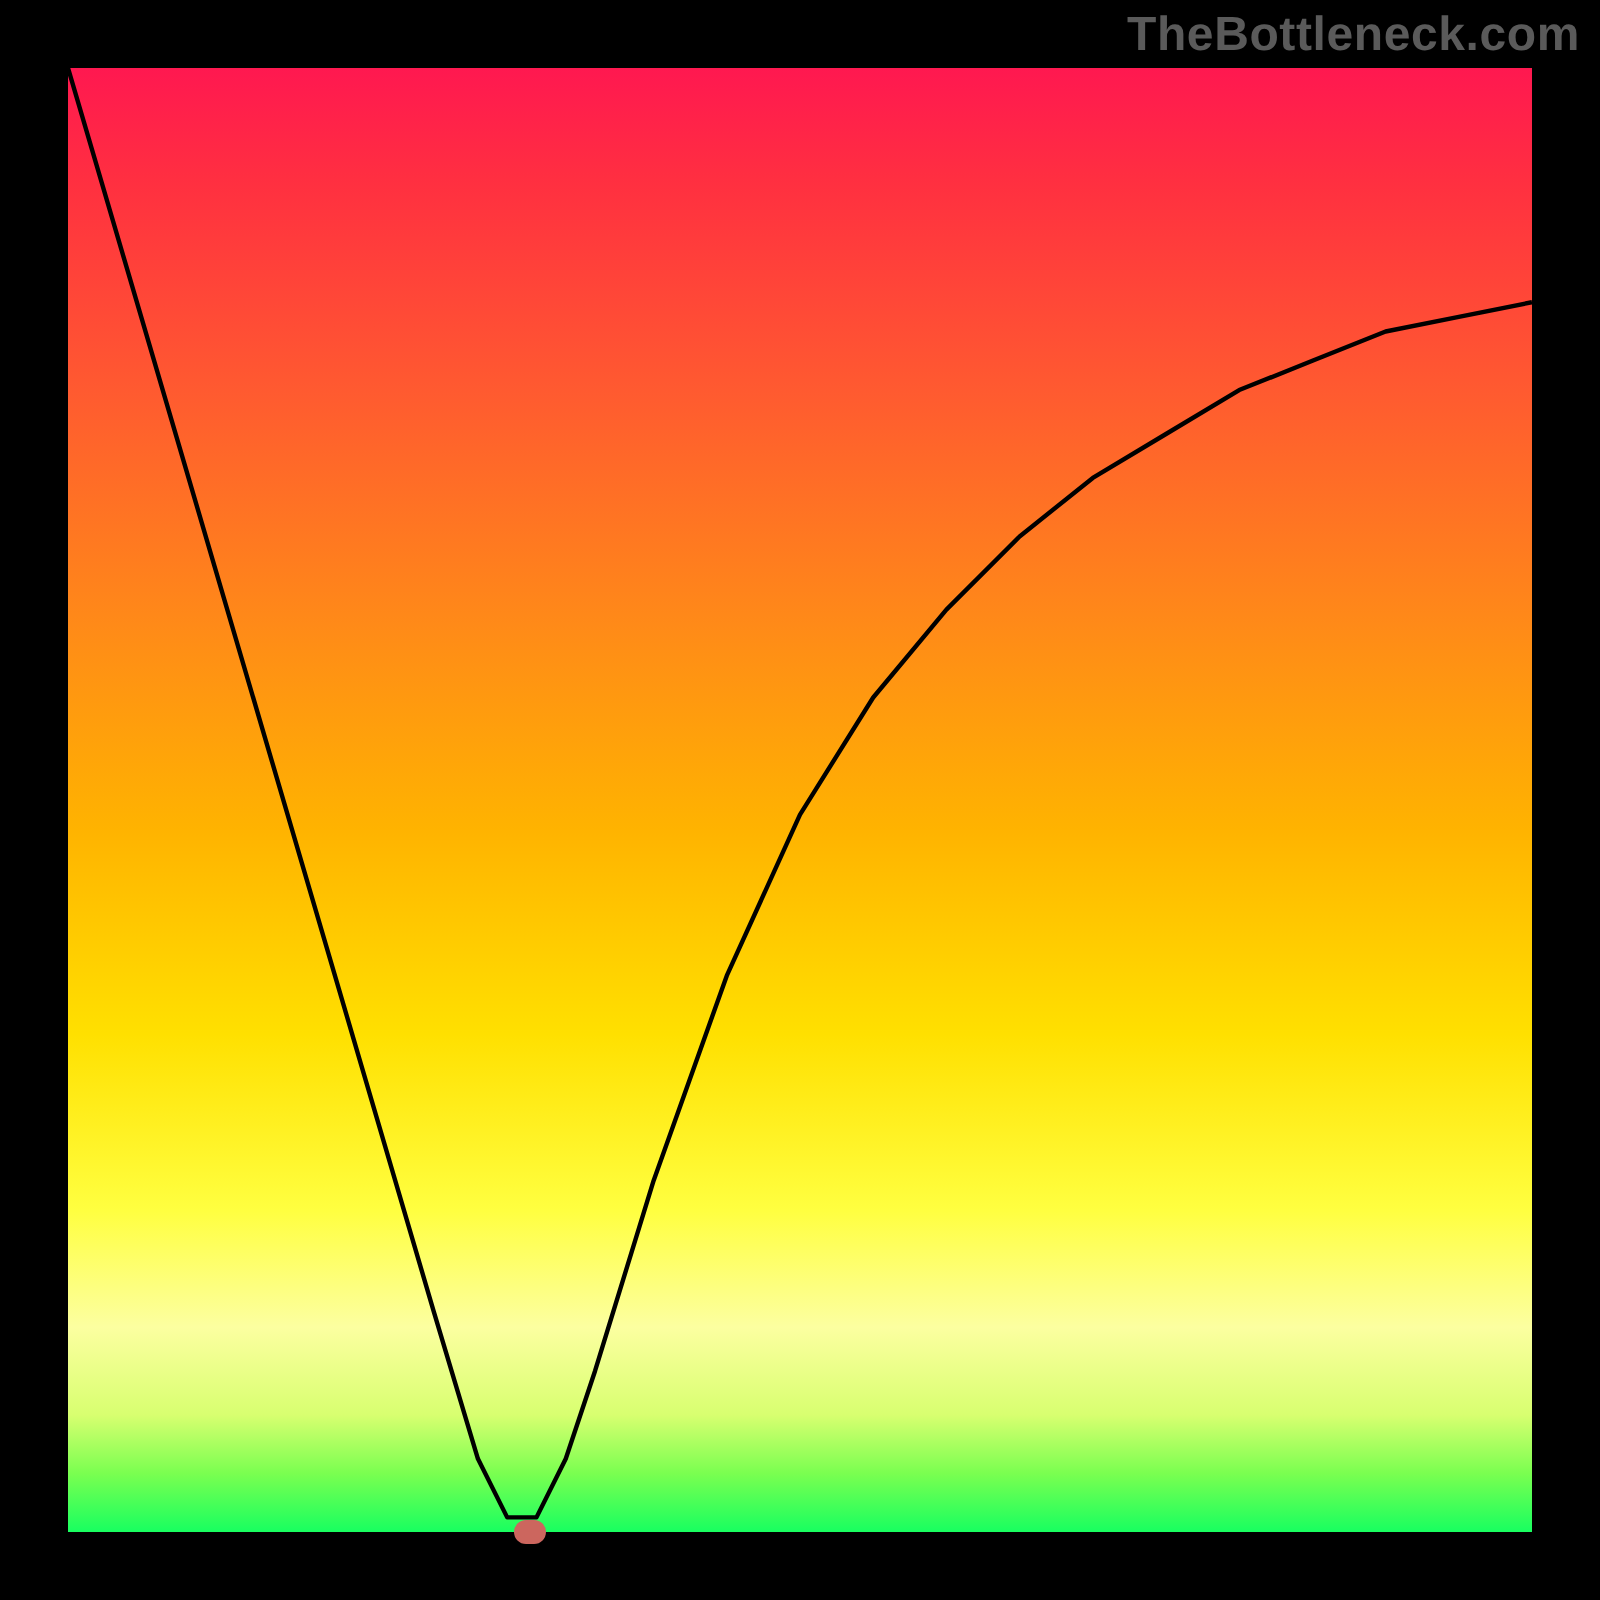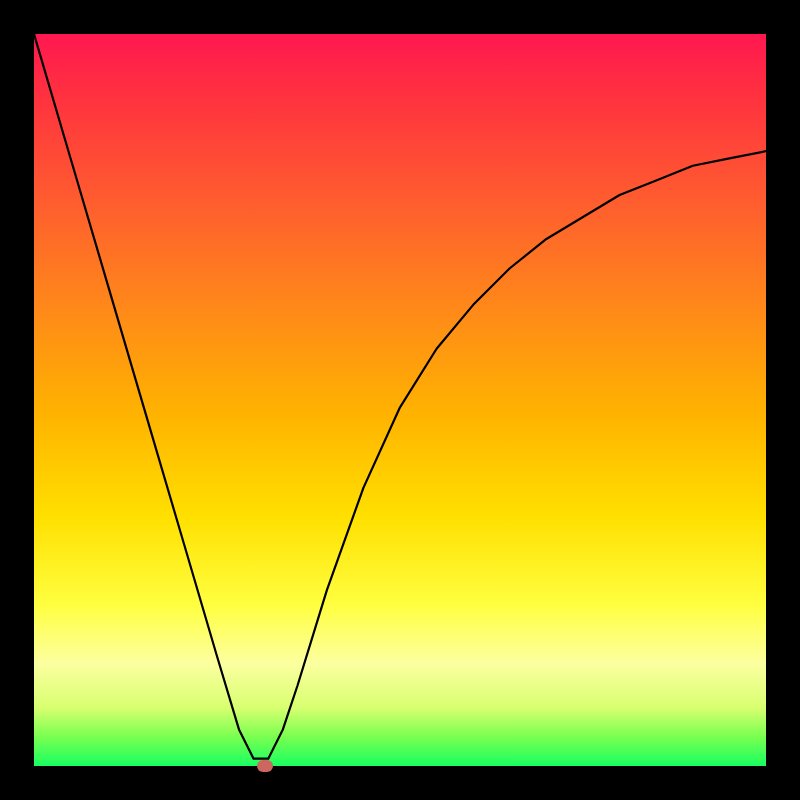--- a/index.html
+++ b/index.html
@@ -58,20 +58,21 @@
     border-radius: 6px;
     z-index: 4;
     transform: translate(-50%, -50%);
   }
 </style>
 </head>
 <body>
 
 <div class="frame">
 
+  <div class="watermark">TheBottleneck.com</div>
 
   <div class="plot-bg"></div>
 
   <svg class="curve" viewBox="0 0 732 732" preserveAspectRatio="none">
     <path id="curve-path" fill="none" stroke="#000000" stroke-width="2.2" stroke-linejoin="round" d="M0.00 0.00 L36.60 124.44 L73.20 248.88 L109.80 373.32 L146.40 497.76 L183.00 622.20 L204.96 695.40 L219.60 724.68 L226.92 724.68 L234.24 724.68 L248.88 695.40 L263.52 651.48 L292.80 556.32 L329.40 453.84 L366.00 373.32 L402.60 314.76 L439.20 270.84 L475.80 234.24 L512.40 204.96 L549.00 183.00 L585.60 161.04 L622.20 146.40 L658.80 131.76 L695.40 124.44 L732.00 117.12"></path>
   </svg>
 
   <div class="marker" id="marker" style="left: 264.58px; top: 766px; background: rgb(204, 102, 94);"></div>
 
 </div>

